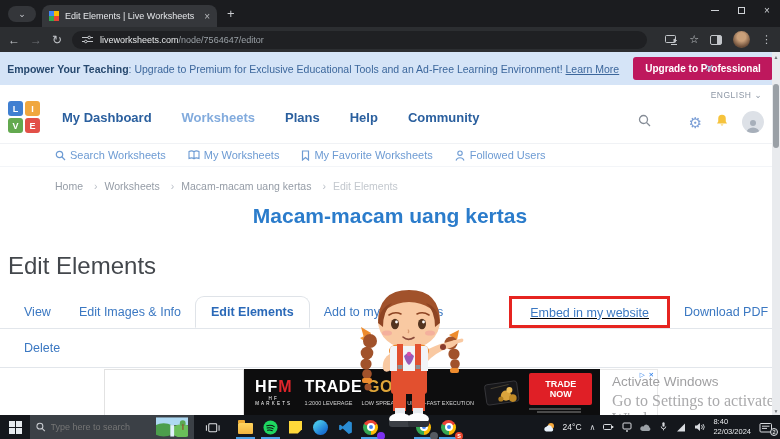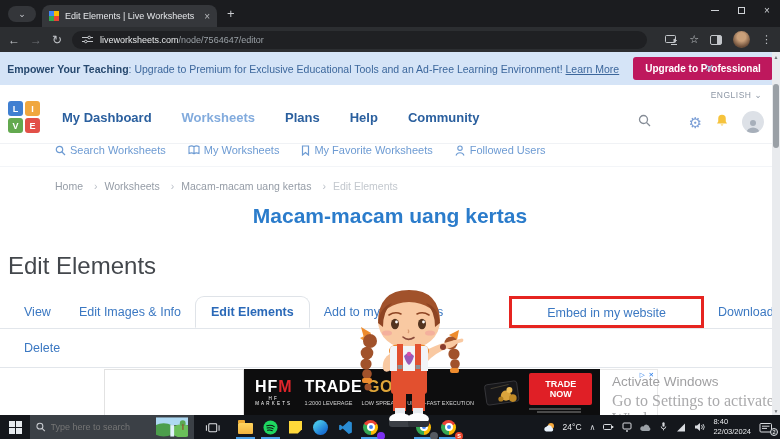--- a/index.html
+++ b/index.html
@@ -48,37 +48,37 @@
   .main-nav { display:flex; gap:30px; margin-left:22px; margin-top:6px; }
   .main-nav a { font-size:13px; font-weight:bold; color:#2a5f9e; text-decoration:none; }
   .main-nav a.lit { color:#82abdd; }
   .lang { position:absolute; top:5px; right:18px; font-size:8.5px; color:#8d97a5; letter-spacing:.5px; }
   .header-icons { position:absolute; right:16px; top:26px; display:flex; align-items:center; gap:13px; }
   .header-icons .spacer { width:12px; }
   .hdr-avatar { width:22px; height:22px; border-radius:50%; background:#dde1e7; display:flex; align-items:flex-end; justify-content:center; overflow:hidden; }
   .gear-glyph { color:#7c9fd6; font-size:15px; line-height:1; }
 
   
-  .subnav { height:23px; display:flex; align-items:flex-start; gap:22px; padding-left:55px; border-bottom:1px solid #f3f5f8; }
+  .subnav { height:23px; display:flex; align-items:center; gap:22px; padding-left:55px; border-bottom:1px solid #f3f5f8; }
   .subnav .item { display:flex; align-items:center; gap:4px; font-size:11px; color:#6d9bd3; }
 
   
   .breadcrumb { height:25px; display:flex; align-items:flex-end; gap:11px; padding-left:55px; font-size:10.5px; color:#959ca6; }
   .crumb + .crumb::before { content:"›"; margin-right:7px; color:#b9bfc7; }
   .crumb.last { color:#c3c8ce; }
 
   
   .worksheet-title { margin-top:12px; text-align:center; font-size:21px; font-weight:800; color:#2b7ccb; }
   .section-heading { margin:24px 0 0 8px; font-size:24px; font-weight:500; color:#43474c; }
 
   
   .tab-row1 { margin-top:15px; display:flex; align-items:center; padding:0 10px; border-bottom:1px solid #e2e6eb; height:34px; }
   .tab-link { font-size:12.5px; color:#3b78c2; text-decoration:none; padding:0 14px; white-space:nowrap; }
   .tab-active { background:#fff; border:1px solid #dfe3e8; border-bottom:1px solid #fff; border-radius:9px 9px 0 0; padding:8px 15px; margin-bottom:-1px; font-weight:bold; color:#2a69b8; }
-  .embed-wrap { border:3px solid #e62420; padding:4px 21px; margin-left:52px; display:inline-block; }
+  .embed-wrap { border:3px solid #e62420; padding:4px 4px; margin-left:52px; display:inline-block;text-decoration:underline; }
   .tab-row2 { padding:9px 0 11px 24px; border-bottom:1px solid #e2e6eb; }
 
   
   .ad-region { position:relative; height:53px; }
   .ad-unit { position:absolute; left:104px; top:1px; height:47px; display:flex; z-index:1; }
   .ad-slot-left { width:140px; background:#fff; border:1px solid #e2e2e2; }
   .ad-main { width:356px; background:#0d0d0e; display:flex; align-items:center; padding:0 8px; gap:9px; }
   .hfm-logo { text-align:center; line-height:1; }
   .hfm-word { font-size:16px; font-weight:900; color:#fff; letter-spacing:1px; }
   .hfm-word .red { color:#e0252b; }

